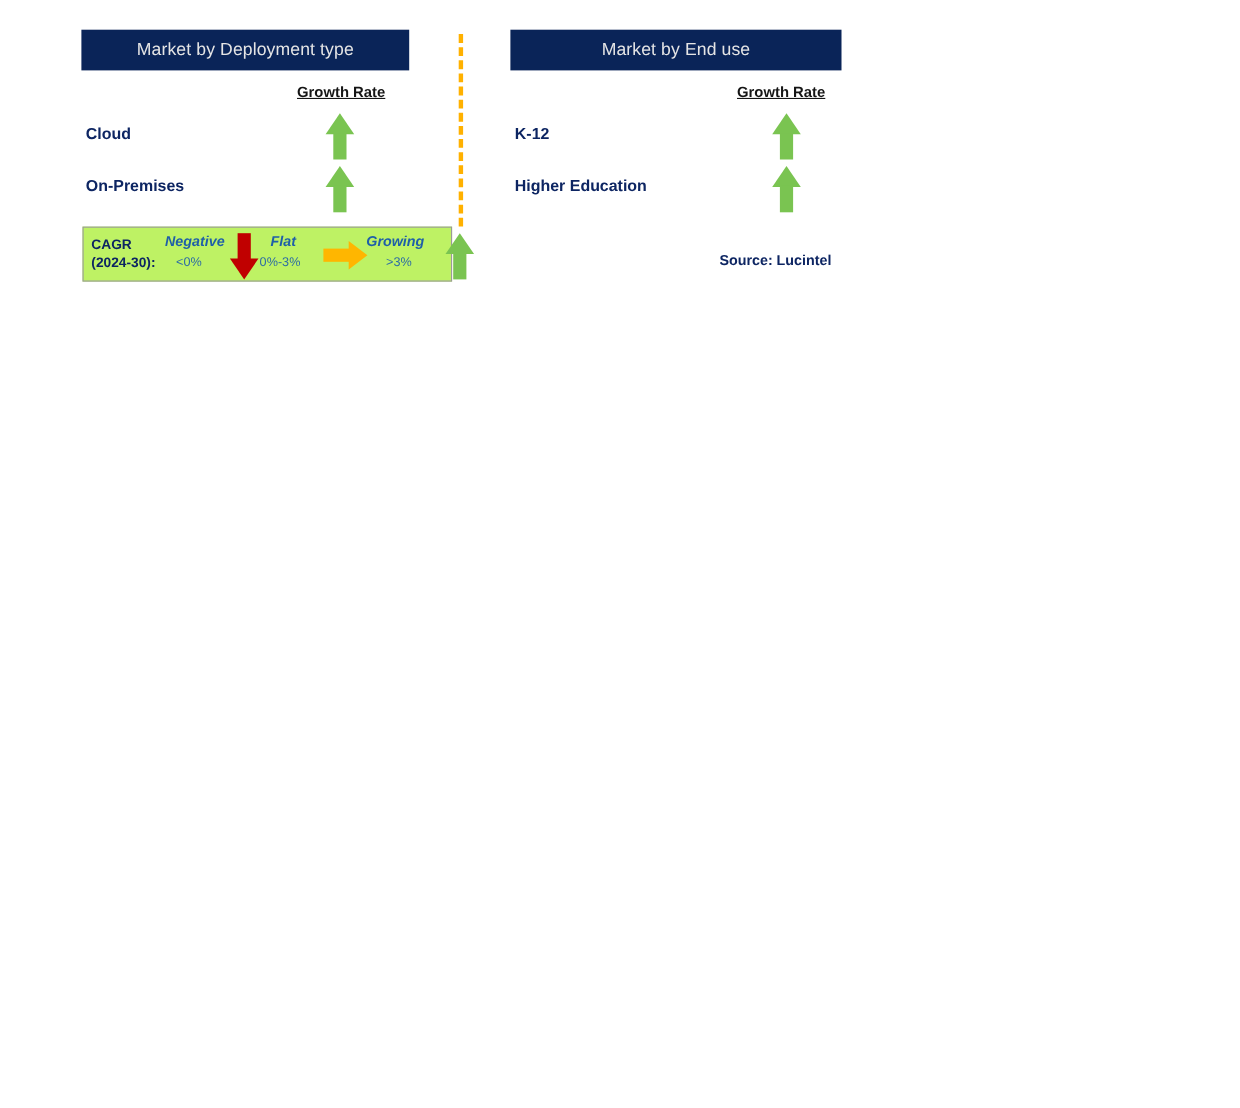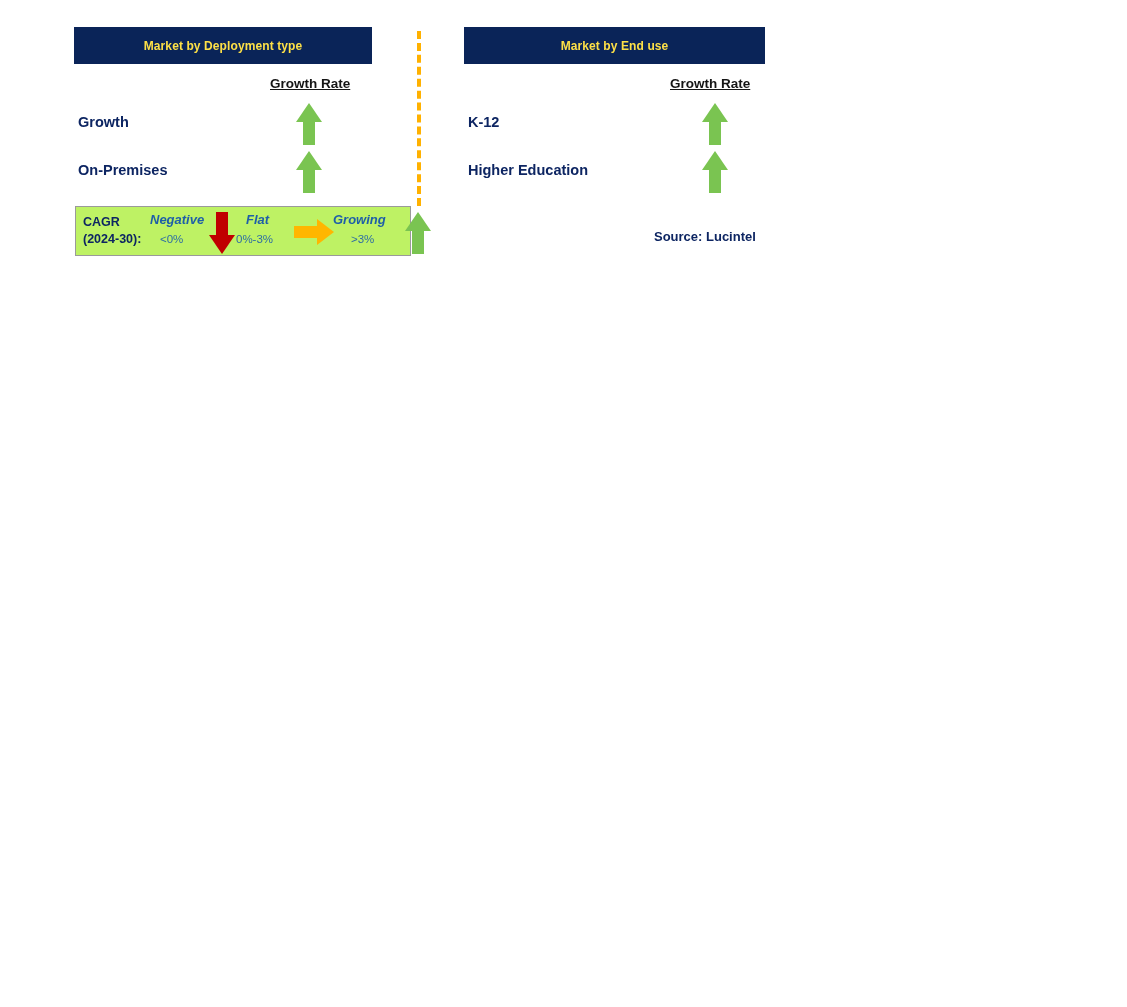--- a/index.html
+++ b/index.html
@@ -24,23 +24,23 @@
   }
   #panel-deployment { left: 74px;  width: 340px; }
   #panel-enduse     { left: 464px; width: 320px; }
 
   .panel-header {
     position: absolute;
     top: 27px;
     left: 0;
     height: 37px;
     background: #0a2458;
-    color: #fde047;
-    font-size: 12px;
-    font-weight: bold;
+    color: #e5e5e5;
+    font-size: 16px;
+    font-weight: normal;
     letter-spacing: .1px;
     display: flex;
     align-items: center;
     justify-content: center;
     text-align: center;
     box-sizing: border-box;
   }
   #panel-deployment .panel-header { width: 298px; }
   #panel-enduse     .panel-header { width: 301px; }
 
@@ -226,21 +226,21 @@
 </head>
 <body>
 
 <div class="panel" id="panel-deployment">
 
   <div class="panel-header">Market by Deployment type</div>
 
   <div class="growth-rate-label">Growth Rate</div>
 
   <div class="seg-row r0">
-    <div class="seg-label">Growth</div>
+    <div class="seg-label">Cloud</div>
     <div class="seg-arrow">
       <span class="arrow arrow-up c-green">
         <span class="head"></span><span class="shaft"></span>
       </span>
     </div>
   </div>
 
   <div class="seg-row r1">
     <div class="seg-label">On-Premises</div>
     <div class="seg-arrow">

